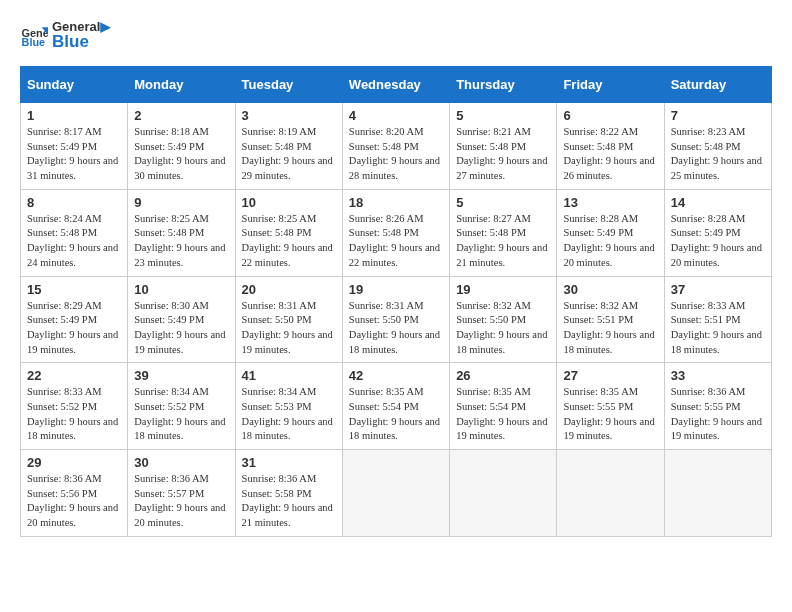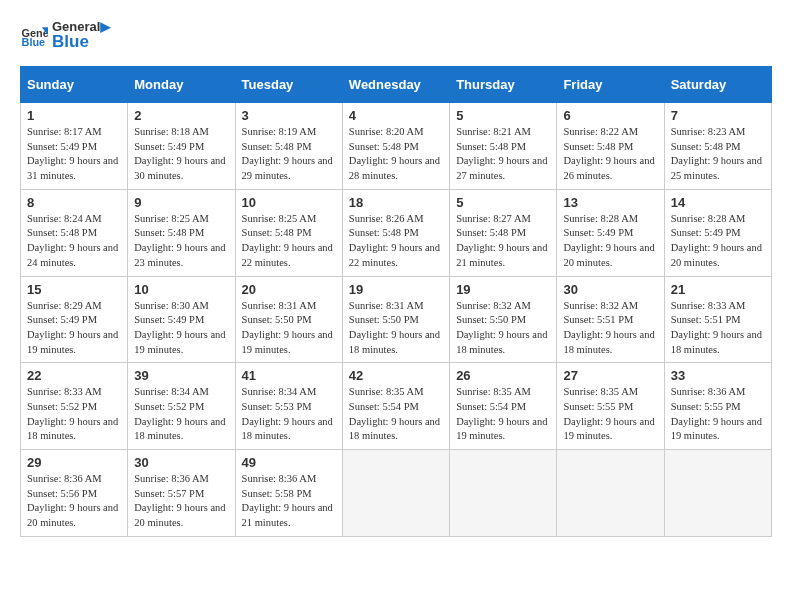--- a/index.html
+++ b/index.html
@@ -187,21 +187,21 @@
         </td>
         <td>
           <span class="day-num">19</span>
           <div class="day-detail">Sunrise: 8:32 AM<br>Sunset: 5:50 PM<br>Daylight: 9 hours and 18 minutes.</div>
         </td>
         <td>
           <span class="day-num">30</span>
           <div class="day-detail">Sunrise: 8:32 AM<br>Sunset: 5:51 PM<br>Daylight: 9 hours and 18 minutes.</div>
         </td>
         <td>
-          <span class="day-num">21</span>
+          <span class="day-num">37</span>
           <div class="day-detail">Sunrise: 8:33 AM<br>Sunset: 5:51 PM<br>Daylight: 9 hours and 18 minutes.</div>
         </td>
       </tr>
       <tr>
         <td>
           <span class="day-num">22</span>
           <div class="day-detail">Sunrise: 8:33 AM<br>Sunset: 5:52 PM<br>Daylight: 9 hours and 18 minutes.</div>
         </td>
         <td>
           <span class="day-num">39</span>
@@ -231,21 +231,21 @@
       <tr>
         <td>
           <span class="day-num">29</span>
           <div class="day-detail">Sunrise: 8:36 AM<br>Sunset: 5:56 PM<br>Daylight: 9 hours and 20 minutes.</div>
         </td>
         <td>
           <span class="day-num">30</span>
           <div class="day-detail">Sunrise: 8:36 AM<br>Sunset: 5:57 PM<br>Daylight: 9 hours and 20 minutes.</div>
         </td>
         <td>
-          <span class="day-num">49</span>
+          <span class="day-num">31</span>
           <div class="day-detail">Sunrise: 8:36 AM<br>Sunset: 5:58 PM<br>Daylight: 9 hours and 21 minutes.</div>
         </td>
         <td class="empty"></td>
         <td class="empty"></td>
         <td class="empty"></td>
         <td class="empty"></td>
       </tr>
     </tbody>
 </table>
 

